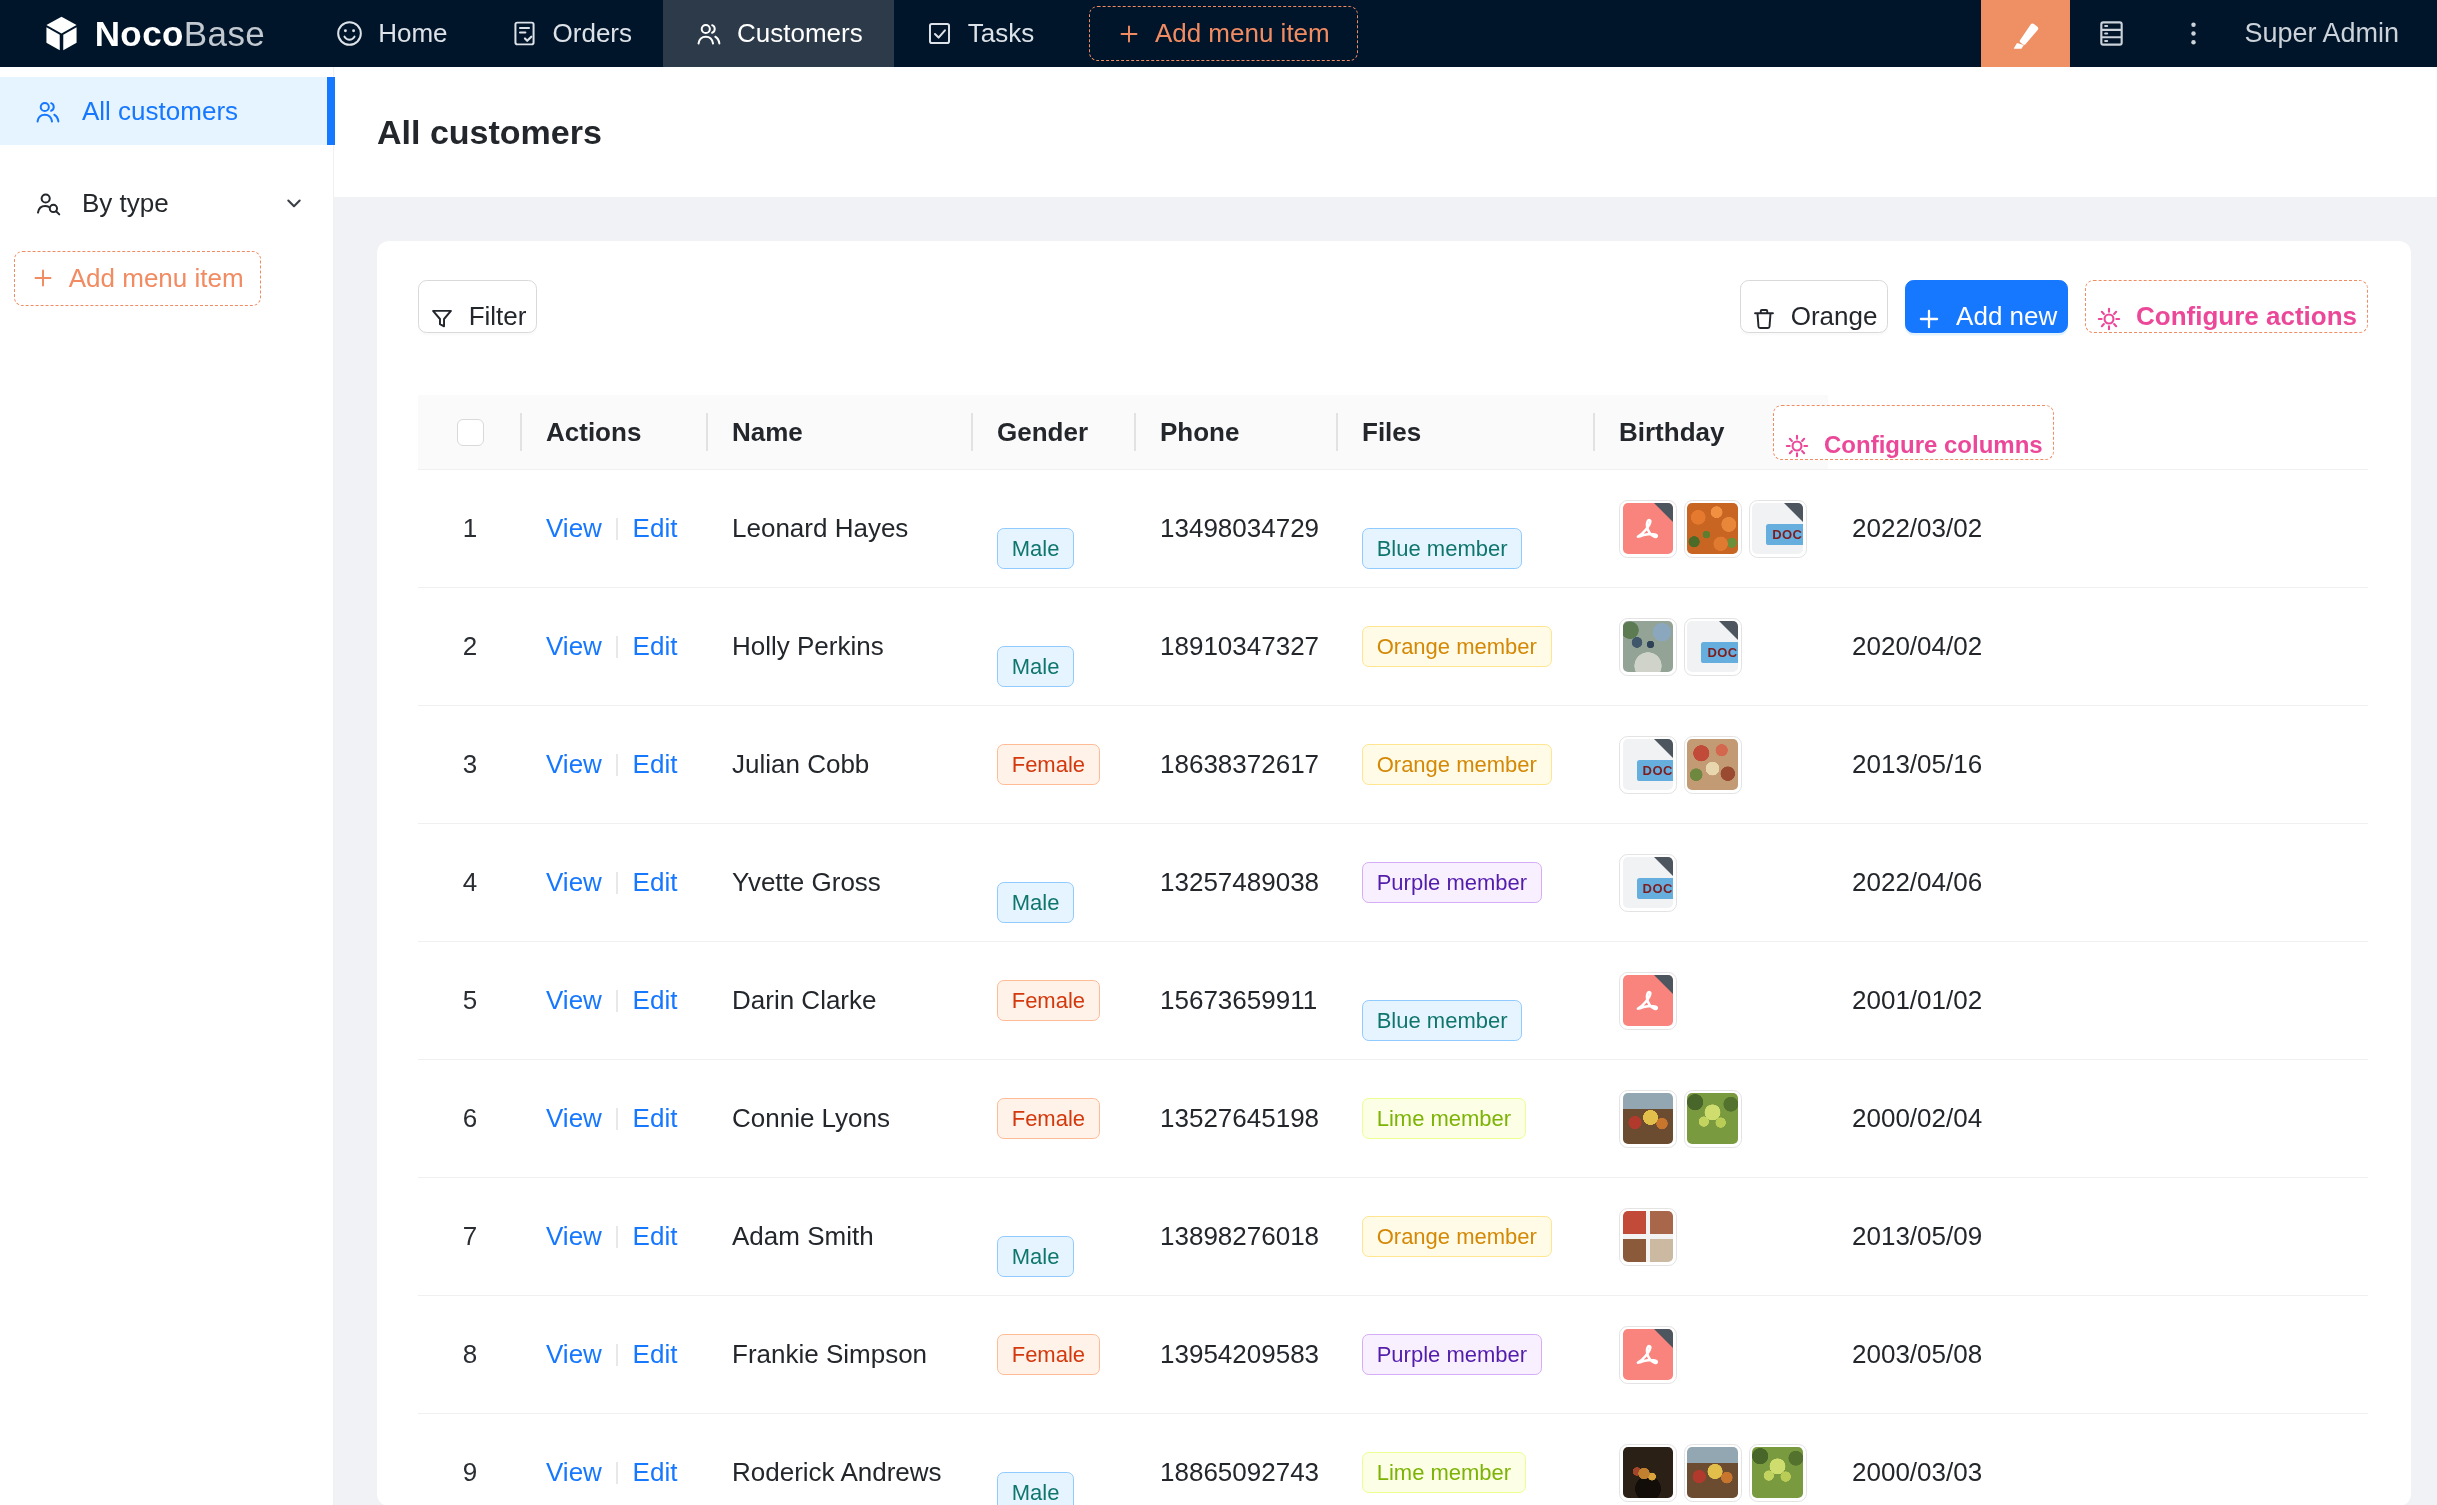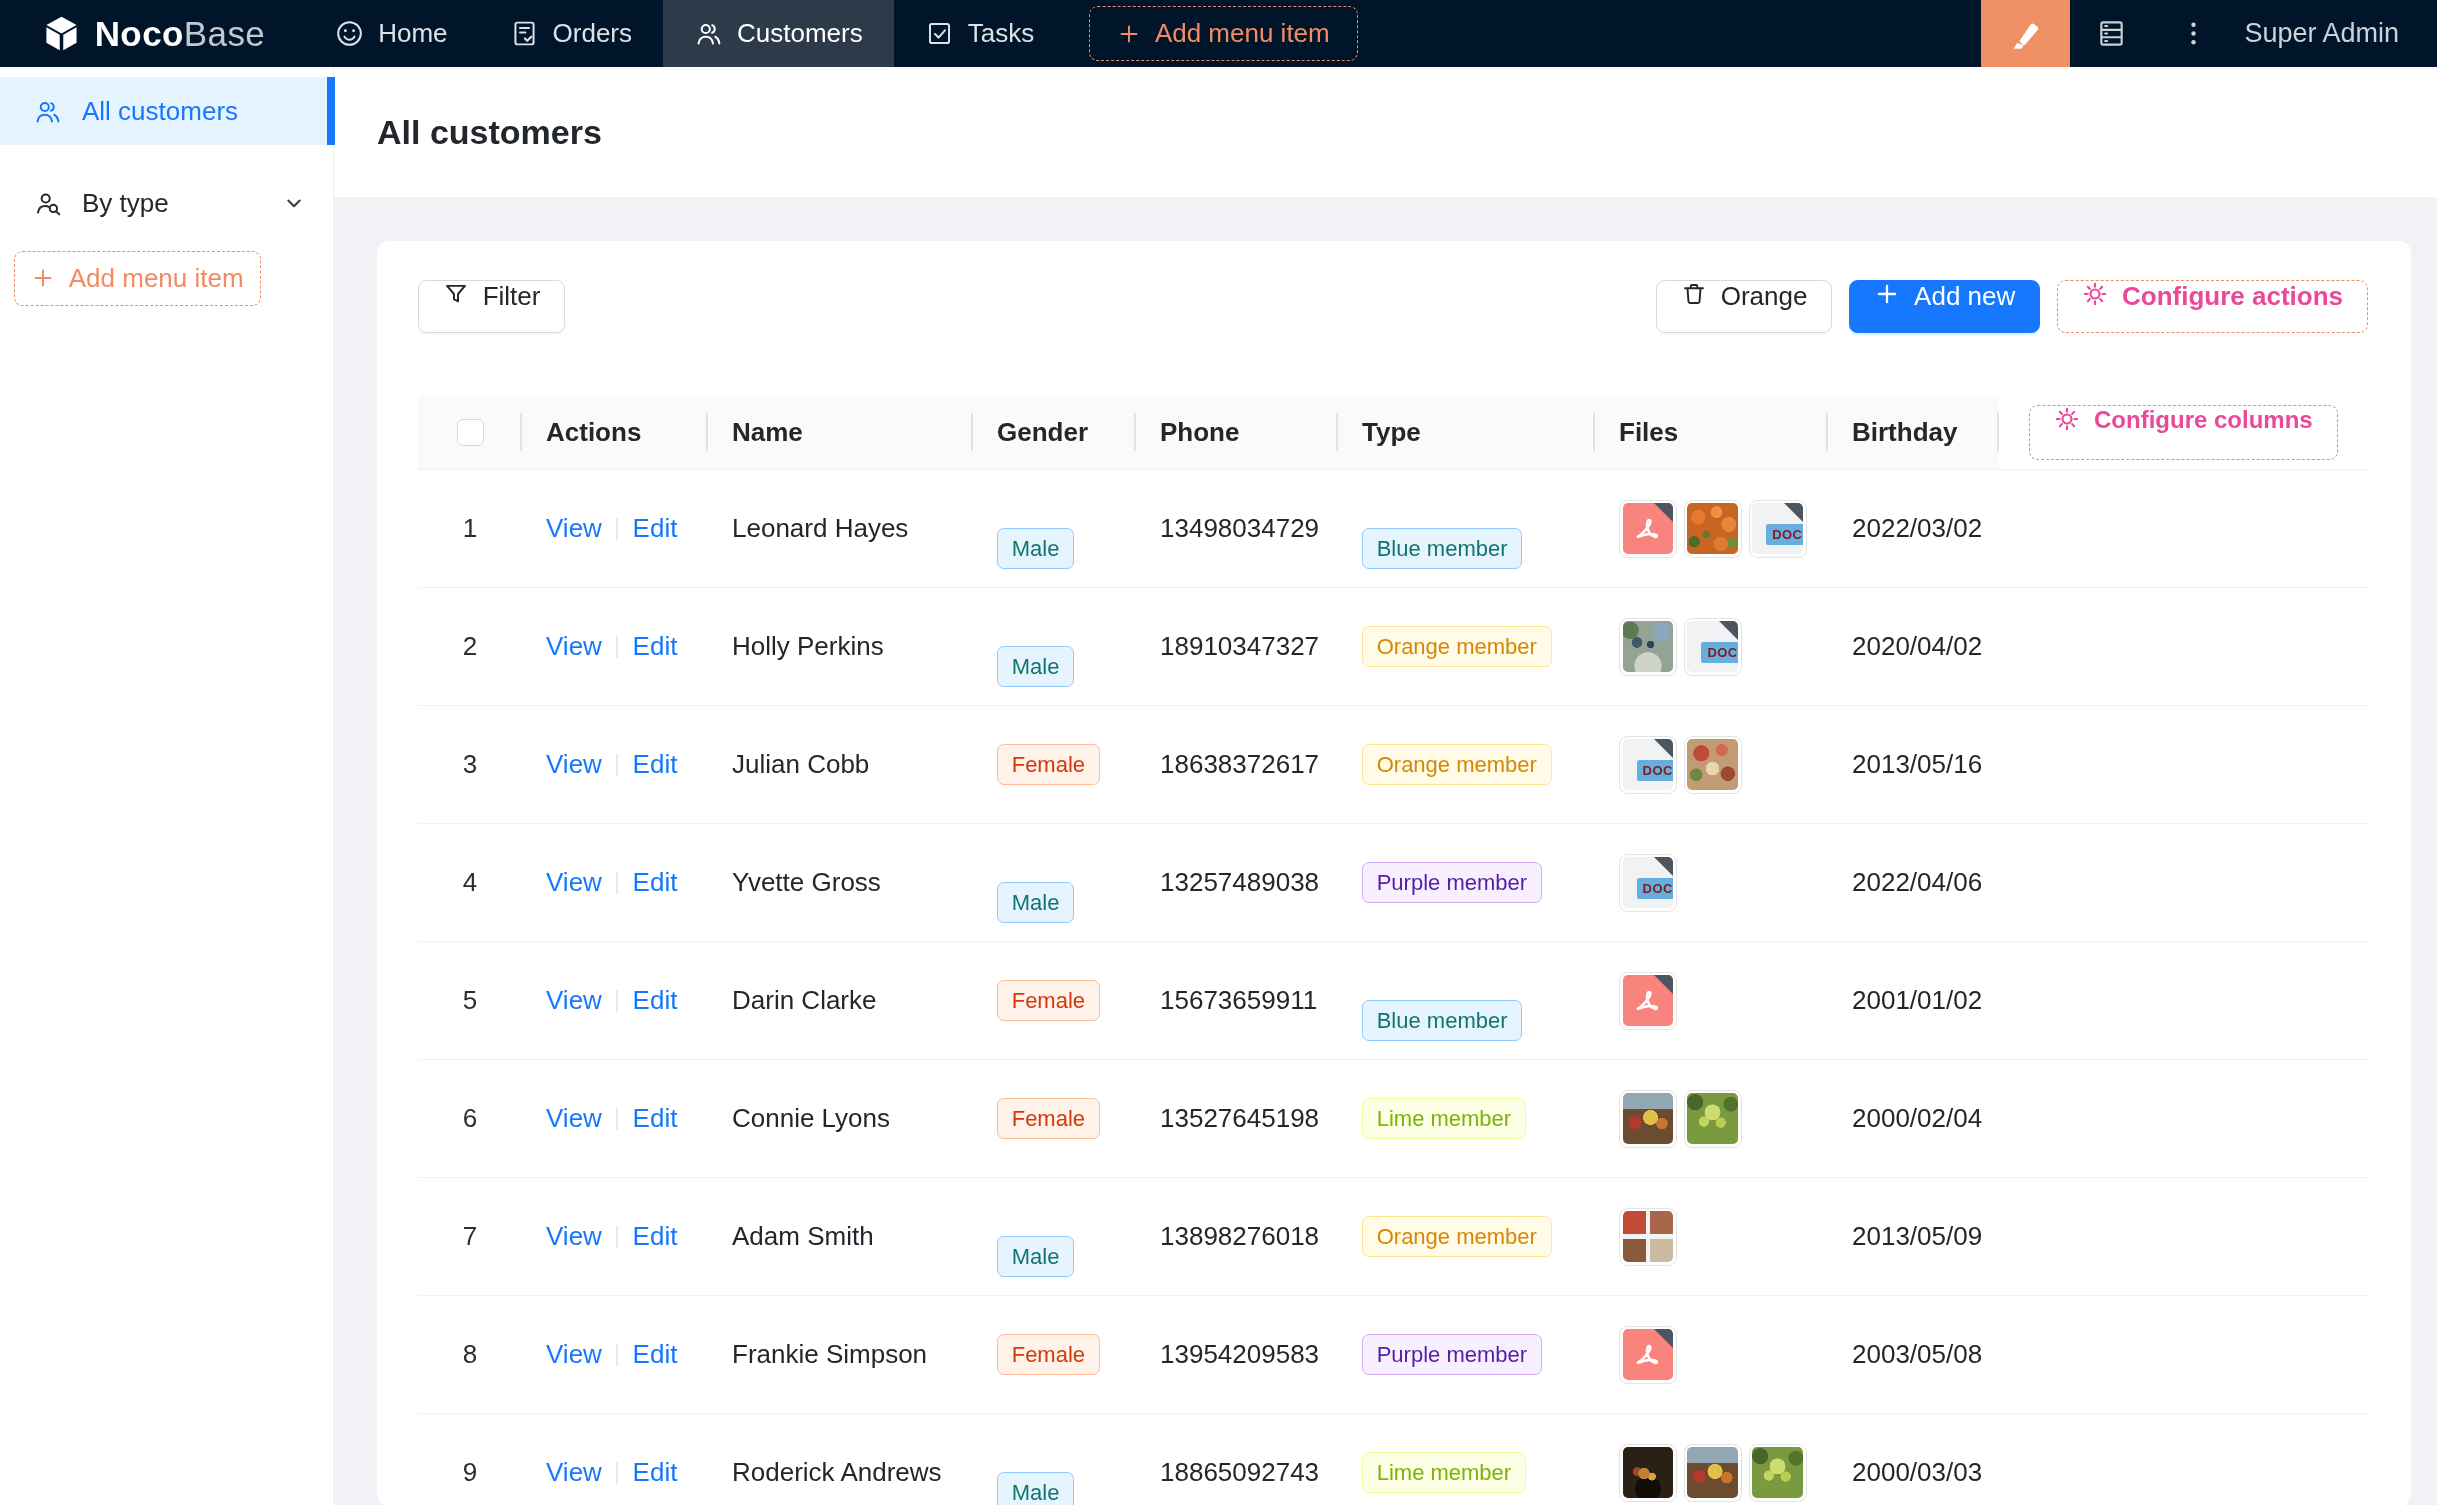--- a/index.html
+++ b/index.html
@@ -38,21 +38,21 @@
   .side-add{margin:13.7px 72px 0 13.7px;height:53px;border:1.7px dashed #f18b62;border-radius:8.6px;color:#f18b62;display:flex;align-items:center;justify-content:center;gap:13.7px;font-size:26px;cursor:pointer;}
   .side-add svg{width:24px;height:24px;}
   .main{flex:1;display:flex;flex-direction:column;min-width:0;}
   .page-header{background:#fff;height:130px;min-height:130px;display:flex;align-items:center;padding-left:43px;}
   .page-title{font-size:34px;font-weight:600;color:#23272c;}
   .content{flex:1;padding:44px 27px 0 43px;box-sizing:border-box;overflow:hidden;}
   .card{background:#fff;border-radius:12px;padding:39px 43px 0 41px;height:100%;box-sizing:border-box;}
   
   .toolbar{display:flex;align-items:center;margin-bottom:62px;}
   .toolbar-right{margin-left:auto;display:flex;align-items:center;gap:17px;}
-  .btn{height:53px;display:inline-flex;align-items:flex-start;gap:13.7px;padding:0 24px;background:#fff;border:1.7px solid #d9d9d9;border-radius:8.6px;font-size:26px;color:#23272c;cursor:pointer;box-shadow:0 2.6px 0 rgba(0,0,0,.02);box-sizing:border-box;white-space:nowrap;}
+  .btn{height:53px;display:inline-flex;align-items:flex-end;gap:13.7px;padding:0 10px;background:#fff;border:1.7px solid #d9d9d9;border-radius:8.6px;font-size:26px;color:#23272c;cursor:pointer;box-shadow:0 2.6px 0 rgba(0,0,0,.02);box-sizing:border-box;white-space:nowrap;}
   .btn svg{width:26px;height:26px;}
   .btn-primary{background:#1677ff;border-color:#1677ff;color:#fff;box-shadow:0 2.6px 0 rgba(5,145,255,.12);}
   .btn-dashed{border:1.7px dashed #f18b62;color:#ec4899;box-shadow:none;background:#fff;font-weight:bold;}
   
   .t-row{display:grid;grid-template-columns:104px 186px 265px 163px 202px 257px 233px 171px 1fr;align-items:center;}
   .t-head{height:74px;border-bottom:1.7px solid #f0f0f0;}
   .t-head .t-cell{background:#fafafa;height:100%;display:flex;align-items:center;font-weight:600;font-size:26px;color:#23272c;position:relative;padding:0 8.6px 0 24px;box-sizing:border-box;}
   .t-head .t-cell:first-child{justify-content:center;padding:0;}
   .t-head .t-cell:last-child{background:#fff;justify-content:center;padding:0;}
   .t-head .t-cell:not(:last-child)::after{content:"";position:absolute;right:0;top:50%;transform:translateY(-50%);width:1.7px;height:38px;background:#e2e2e2;}
@@ -282,23 +282,20 @@
               <div class="t-cell">
                 <span>Name</span>
               </div>
               <div class="t-cell">
                 <span>Gender</span>
               </div>
               <div class="t-cell">
                 <span>Phone</span>
               </div>
               <div class="t-cell">
-                <span>Type</span>
-              </div>
-              <div class="t-cell">
                 <span>Files</span>
               </div>
               <div class="t-cell">
                 <span>Birthday</span>
               </div>
               <div class="t-cell">
                 <button class="btn btn-dashed" style="height: 55px; font-size: 24px;">
                   <span>
                     <svg viewBox="0 0 32 32" width="24" height="24" fill="none" stroke="currentColor" stroke-width="2.6">
                       <circle cx="16" cy="16" r="5.5"></circle>

